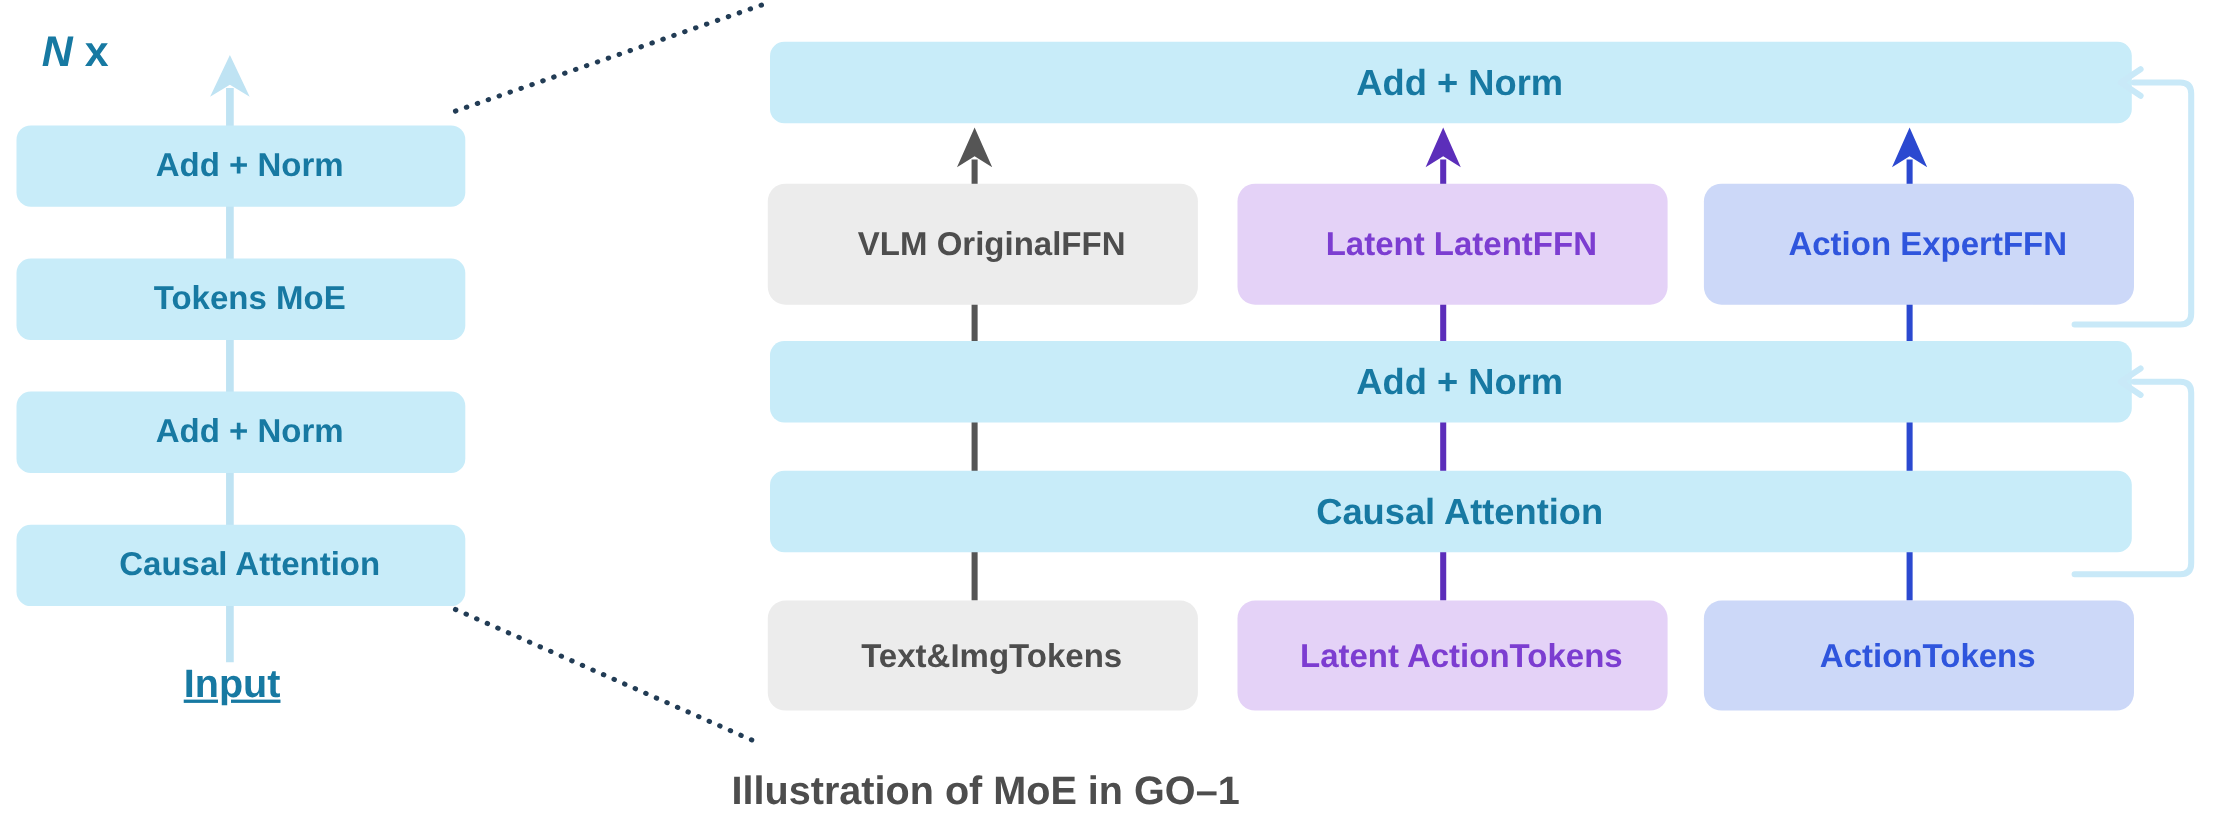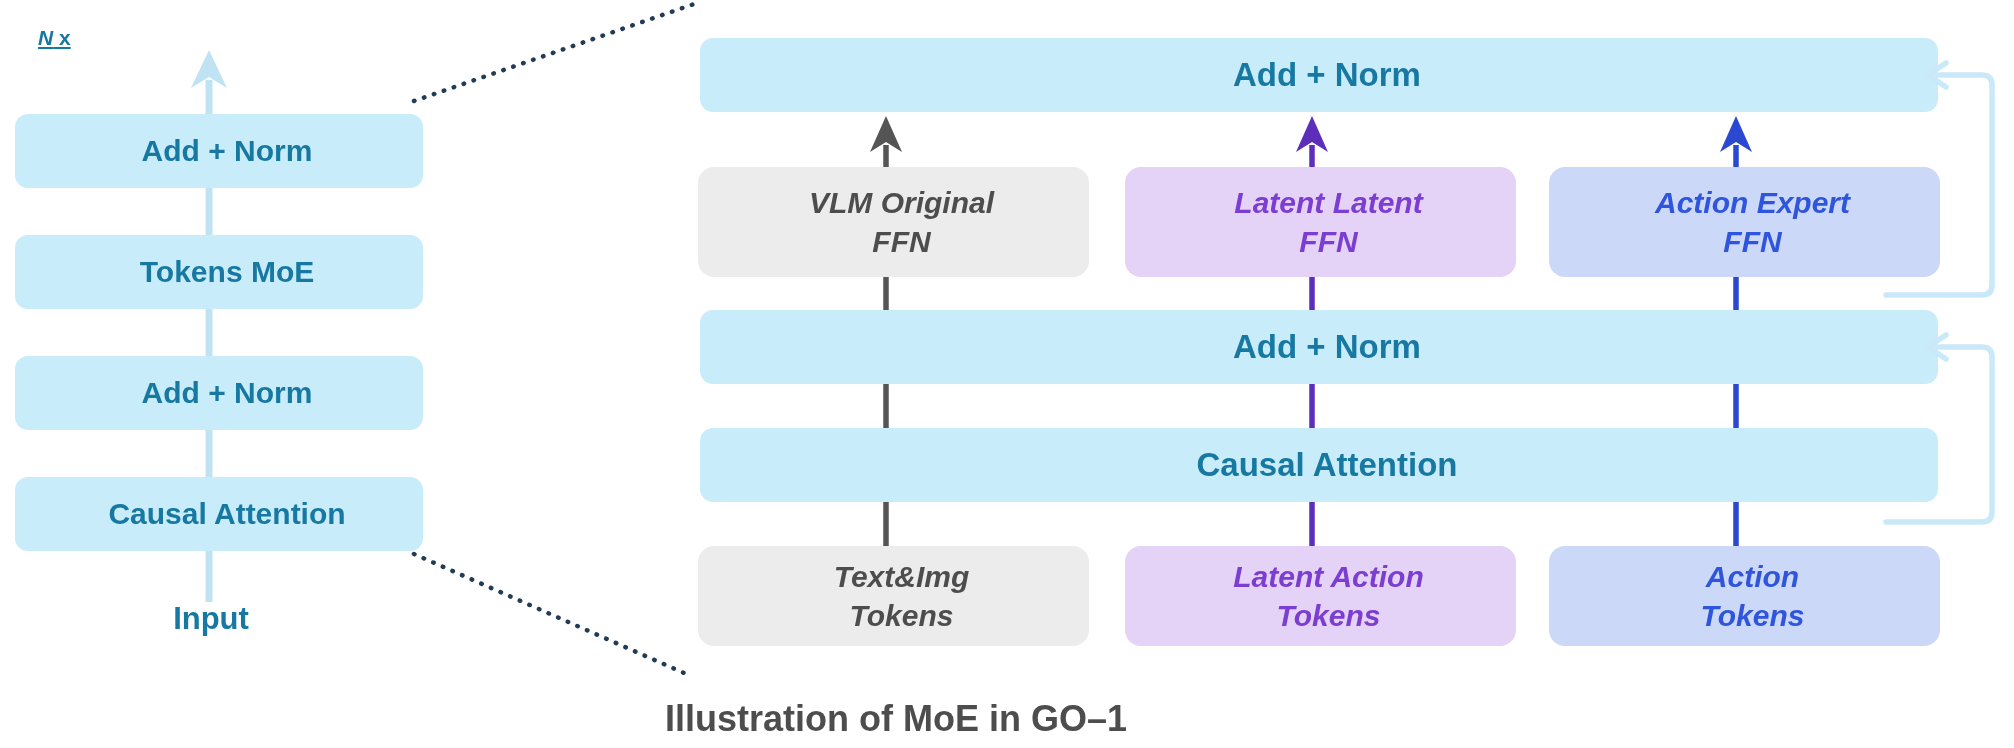--- a/index.html
+++ b/index.html
@@ -26,27 +26,27 @@
     z-index:2;
     padding-left:16px;
   }
   .lightblue { background:var(--box-lightblue); color:var(--text-teal); }
   .gray      { background:var(--box-gray);      color:var(--text-gray); }
   .purple    { background:var(--box-purple);    color:var(--text-purple); }
   .blue      { background:var(--box-blue);      color:var(--text-blue); }
 
   .left-box { left:15px; width:392px; height:74px; font-size:30px; border-radius:13px; }
   .wide-box { left:700px; width:1222px; height:74px; font-size:33px; border-radius:13px; }
-  .cell-box { width:375px; height:110px; font-size:30px; line-height:1.3; flex-direction:column; border-radius:16px;font-style:italic; }
+  .cell-box { width:375px; height:110px; font-size:30px; line-height:1.3; flex-direction:row; border-radius:16px; }
   .tok-box  { height:100px; }
 
   .txt { position:absolute; z-index:2; font-weight:bold; }
-  .nx-label { left:38px; top:26px; font-size:21px; color:var(--text-teal);text-decoration:underline; }
+  .nx-label { left:38px; top:26px; font-size:39px; color:var(--text-teal); }
   .nx-label .n-italic { font-style:italic; }
-  .input-label { left:15px; top:601px; width:392px; text-align:center; font-size:31px; color:var(--text-teal); }
+  .input-label { left:15px; top:601px; width:392px; text-align:center; font-size:36px; color:var(--text-teal);text-decoration:underline; }
   .caption { left:0; top:698px; width:1792px; text-align:center; font-size:36px; color:var(--caption-gray); }
 
   
   .left-arrow-shaft { stroke:var(--arrow-lightblue); stroke-width:7; fill:none; }
   .left-arrow-head  { fill:var(--arrow-lightblue); }
   .col-shaft { stroke-width:5.5; fill:none; }
   .col-shaft.c-gray   { stroke:var(--arrow-gray); }
   .col-shaft.c-purple { stroke:var(--arrow-purple); }
   .col-shaft.c-blue   { stroke:var(--arrow-blue); }
   .col-head.c-gray    { fill:var(--arrow-gray); }

